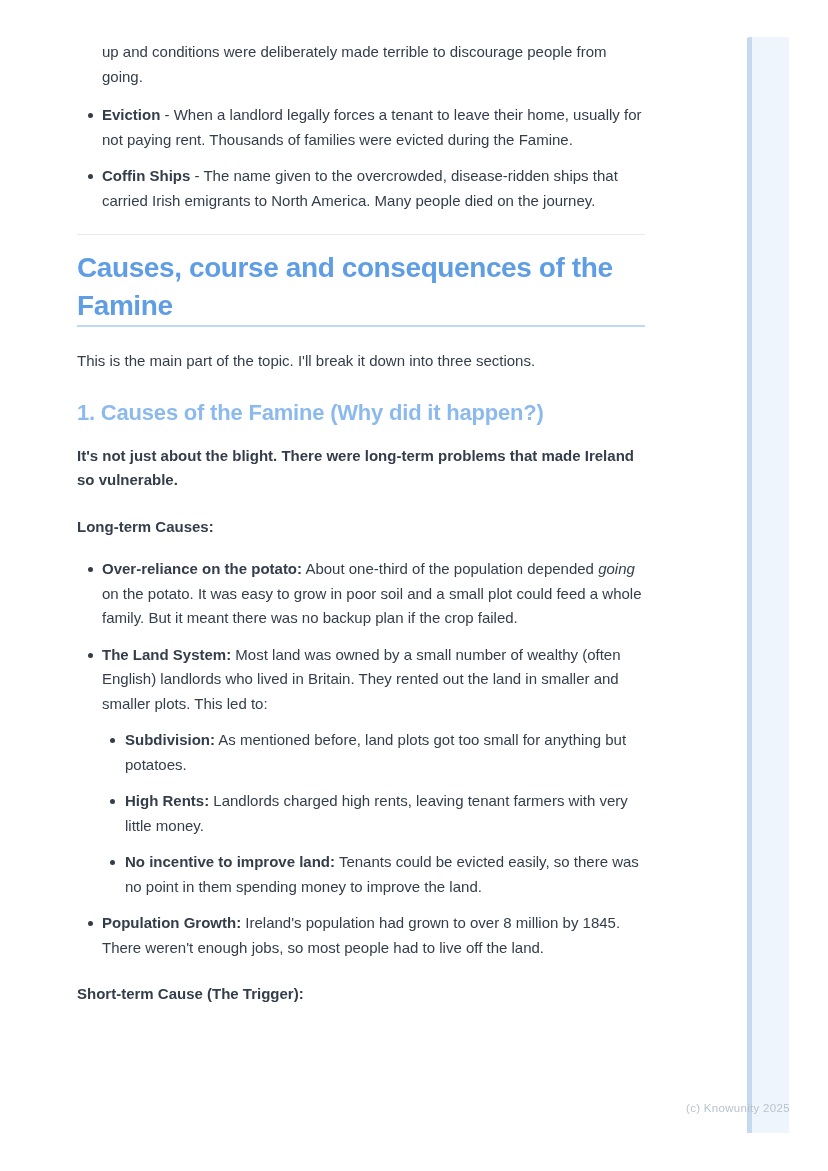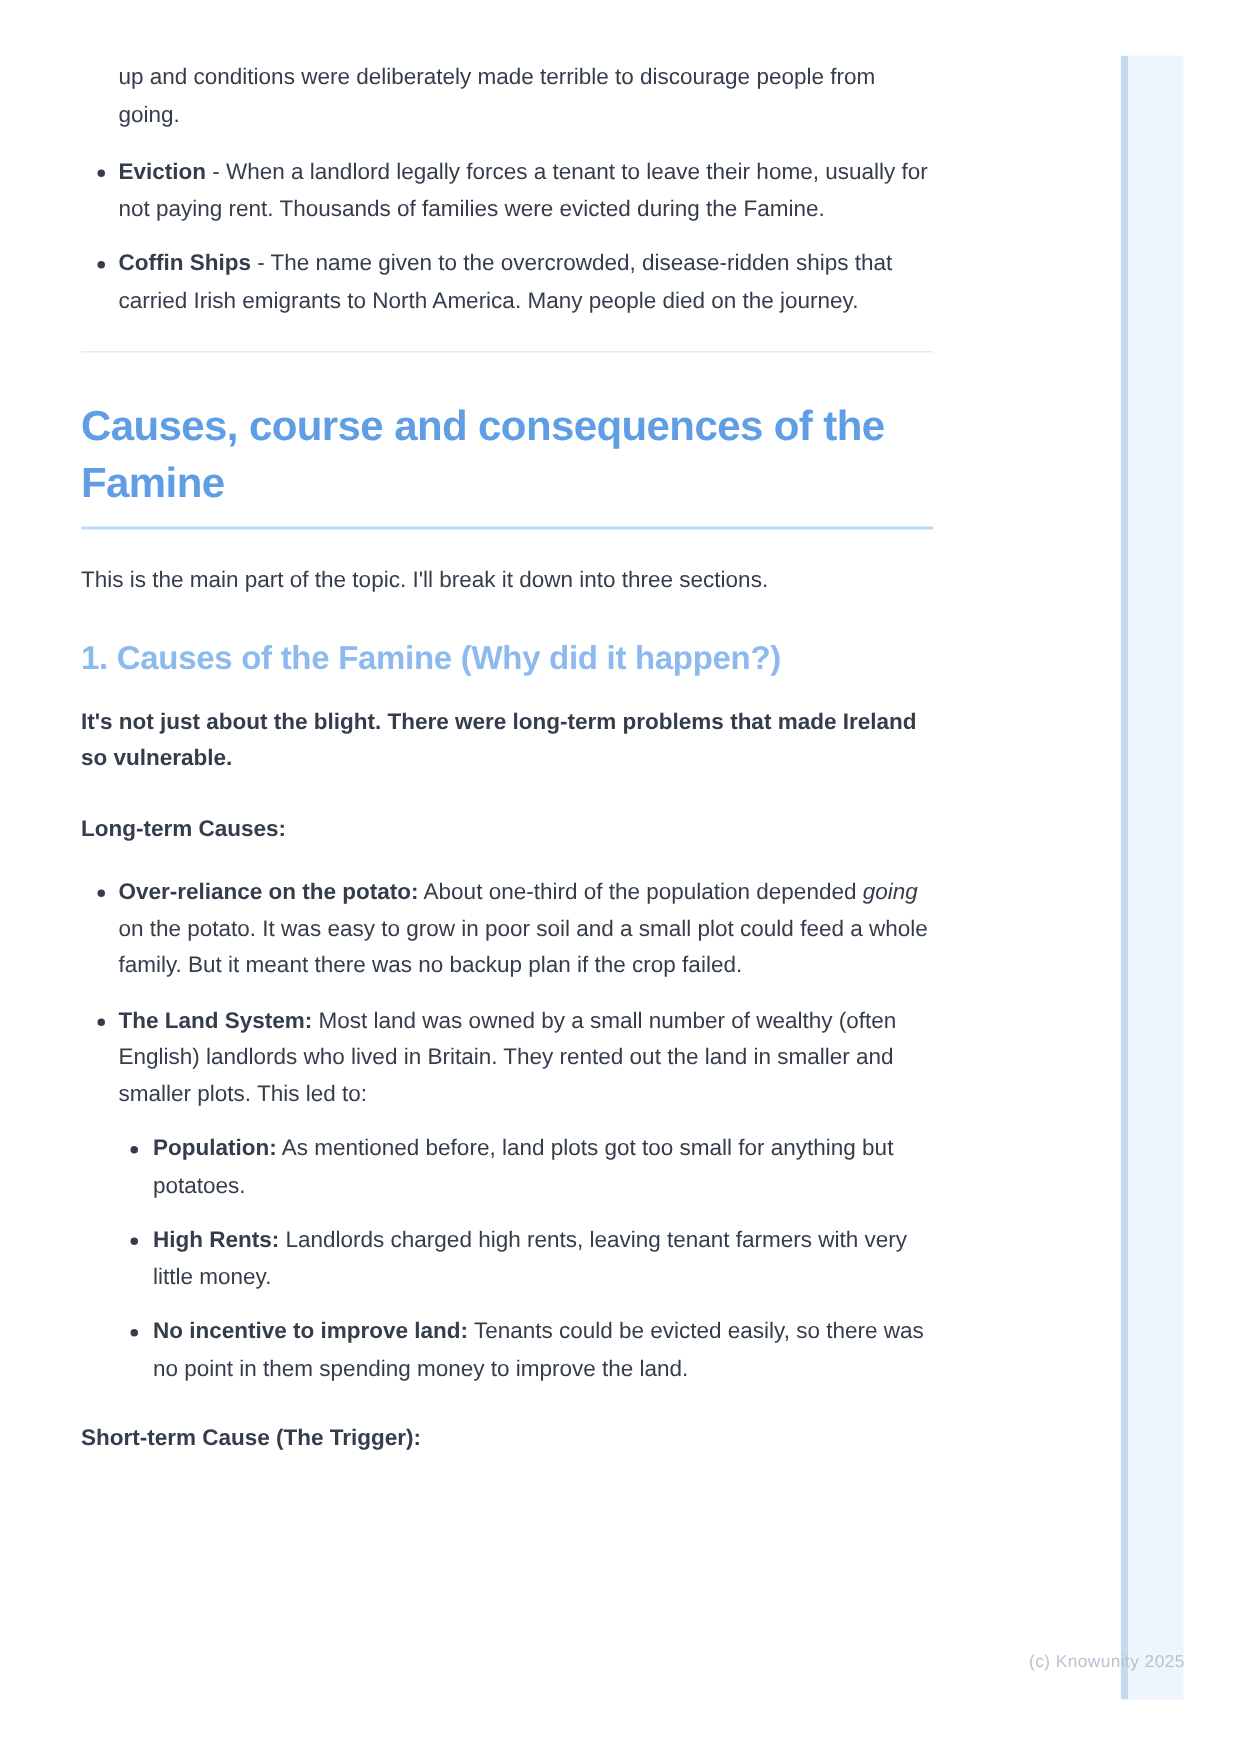--- a/index.html
+++ b/index.html
@@ -6,21 +6,21 @@
   html, body { width: 828px; height: 1171px; }
   body {
     position: relative;
     background: #ffffff;
     font-family: "Liberation Sans", sans-serif;
     color: var(--body-text, #343D4B);
     overflow: hidden;
   }
   .content {
     position: absolute;
-    left: 54px;
+    left: 77px;
     top: 40px;
     width: 568px;
   }
   .body {
     font-size: 15px;
     line-height: 24.5px;
     color: var(--body-text, #343D4B);
   }
   .continuation { padding-left: 25px; }
   .label { font-weight: 700; margin-top: 22px; }
@@ -39,27 +39,26 @@
   }
   .sublist { list-style: none; margin-top: 8px; }
   .sublist > li { position: relative; padding-left: 23px; margin-top: 12px; }
   .sublist > li > .dot { left: 8px; }
   .divider {
     border: none;
     border-top: 1px solid var(--divider, #E8EAED);
     margin-top: 21px;
   }
   h1 {
-    margin-top: 30px;
+    margin-top: 14px;
     font-size: 28px;
     line-height: 38px;
     font-weight: 700;
     letter-spacing: -0.4px;
     color: var(--heading-primary, #5F9DE4);
-    padding-bottom: 10px;
     border-bottom: 2px solid var(--heading-underline, #BFD9F4);
   }
   h2 {
     margin-top: 24px;
     font-size: 22px;
     line-height: 30px;
     font-weight: 700;
     letter-spacing: -0.2px;
     color: var(--heading-secondary, #8CBAEE);
   }
@@ -112,25 +111,26 @@
 
   <p class="body p-section-intro">It's not just about the blight. There were long-term problems that made Ireland so vulnerable.</p>
 
   <p class="body label">Long-term Causes:</p>
 
   <ul class="blist causes">
     <li><span class="dot"></span><span class="body"><strong>Over-reliance on the potato:</strong><span> About one-third of the population depended </span><em>going</em><span> on the potato. It was easy to grow in poor soil and a small plot could feed a whole family. But it meant there was no backup plan if the crop failed.</span></span></li>
 
     <li><span class="dot"></span><span class="body"><strong>The Land System:</strong><span> Most land was owned by a small number of wealthy (often English) landlords who lived in Britain. They rented out the land in smaller and smaller plots. This led to:</span></span>
       <ul class="sublist">
-        <li><span class="dot"></span><span class="body"><strong>Population:</strong><span> As mentioned before, land plots got too small for anything but potatoes.</span></span></li>
+        <li><span class="dot"></span><span class="body"><strong>Subdivision:</strong><span> As mentioned before, land plots got too small for anything but potatoes.</span></span></li>
         <li><span class="dot"></span><span class="body"><strong>High Rents:</strong><span> Landlords charged high rents, leaving tenant farmers with very little money.</span></span></li>
         <li><span class="dot"></span><span class="body"><strong>No incentive to improve land:</strong><span> Tenants could be evicted easily, so there was no point in them spending money to improve the land.</span></span></li>
       </ul>
     </li>
 
+    <li><span class="dot"></span><span class="body"><strong>Population Growth:</strong><span> Ireland's population had grown to over 8 million by 1845. There weren't enough jobs, so most people had to live off the land.</span></span></li>
   </ul>
 
   <p class="body label">Short-term Cause (The Trigger):</p>
 
 </main>
 
 <div class="watermark">(c) Knowunity 2025</div>
 
 </body></html>

